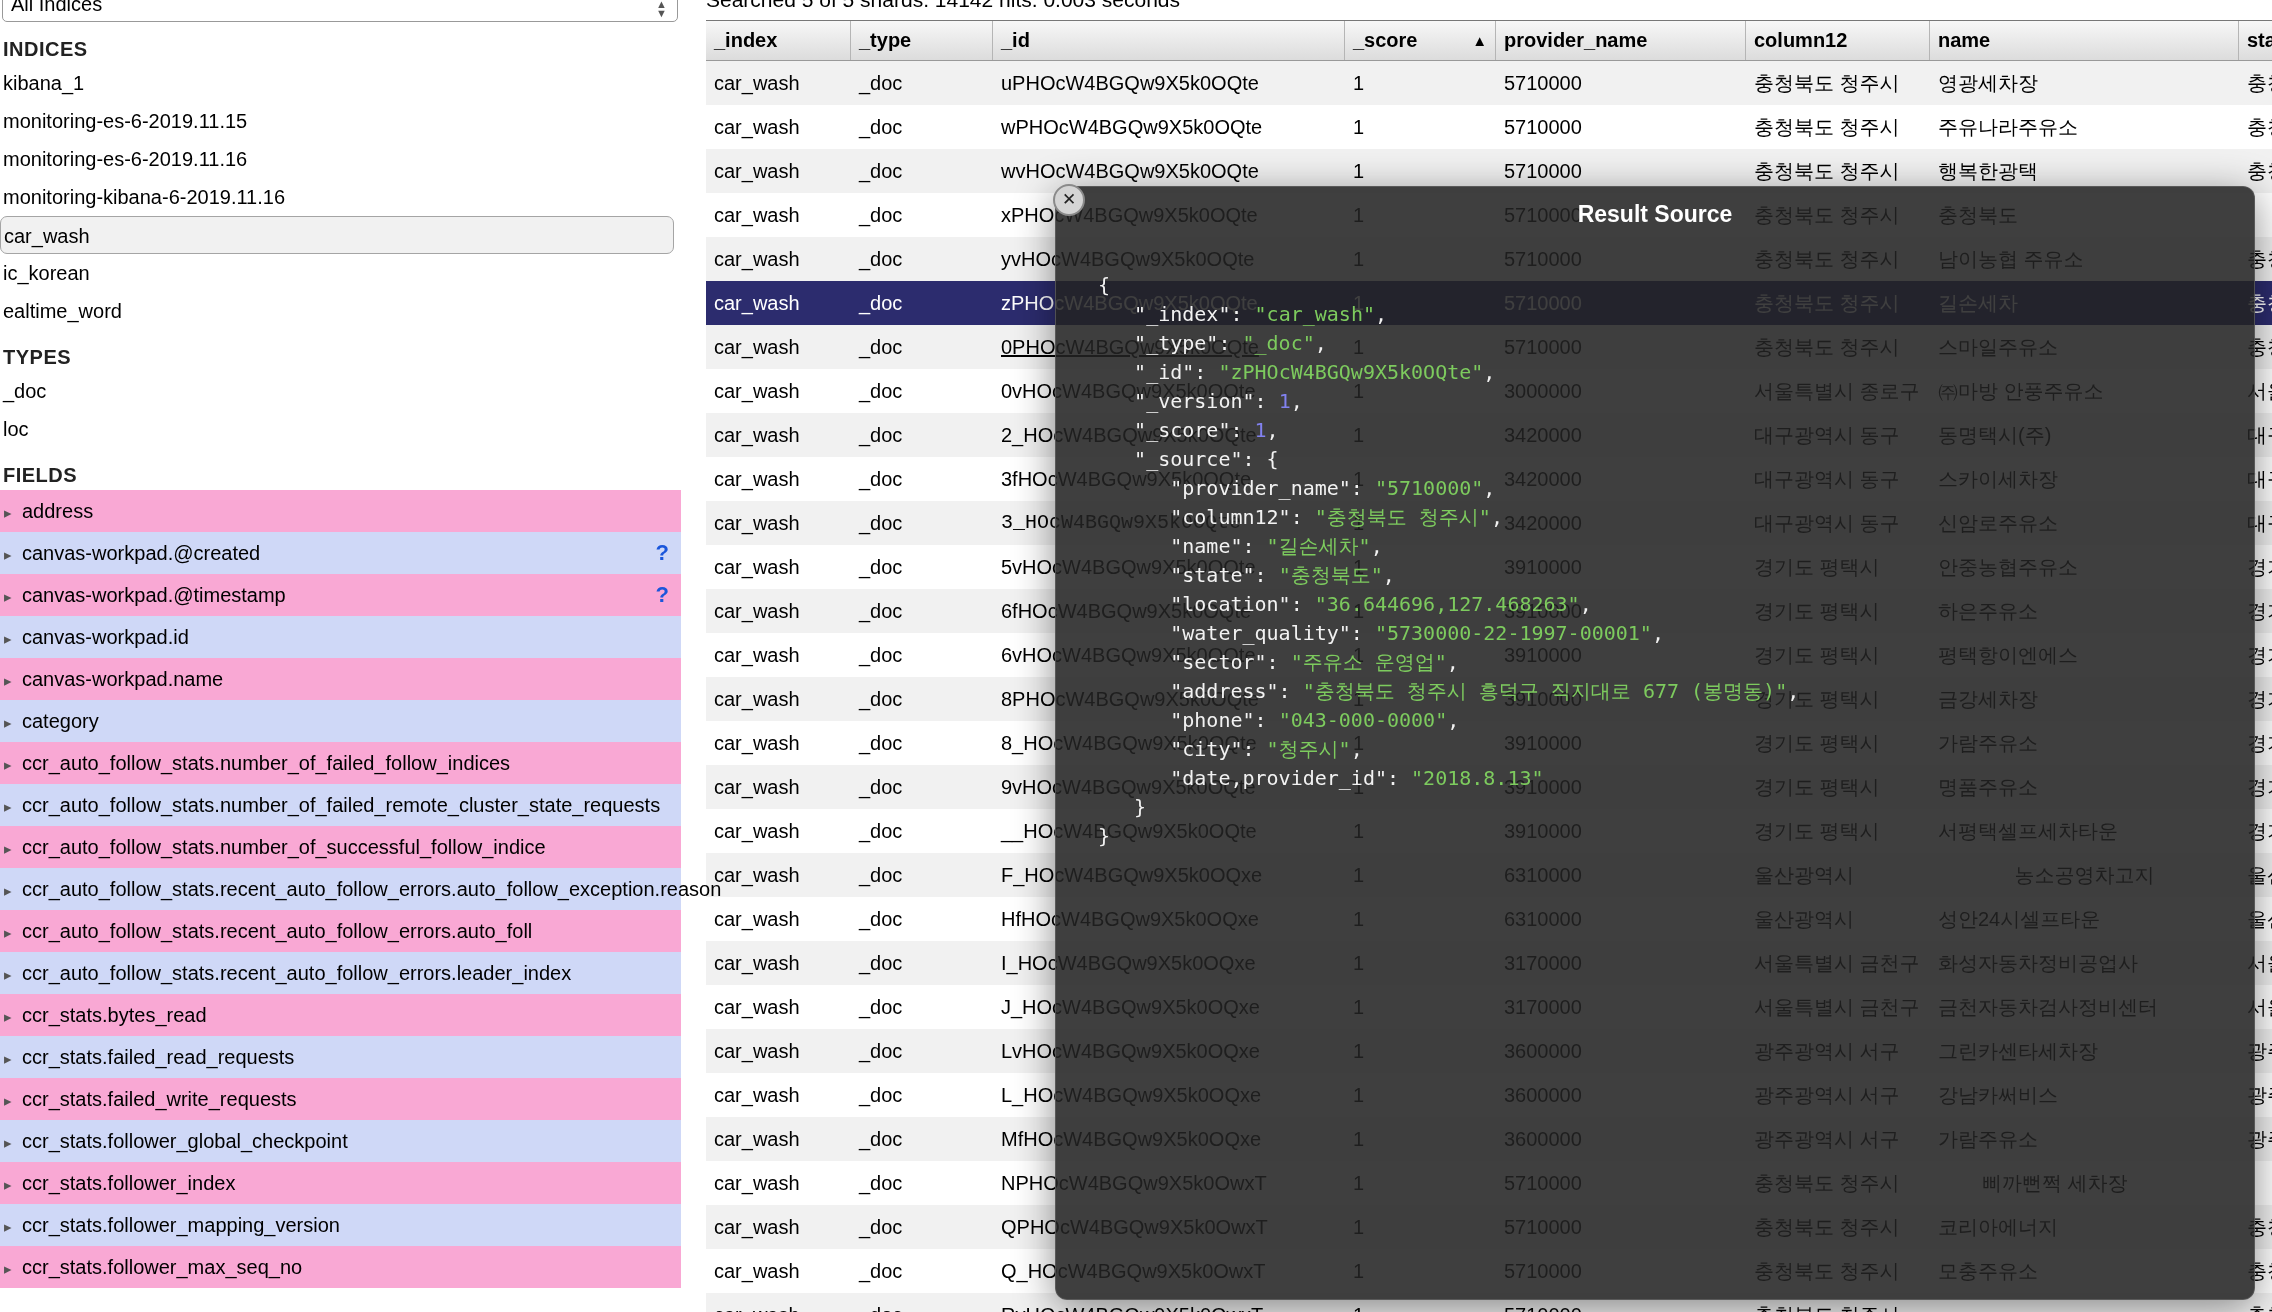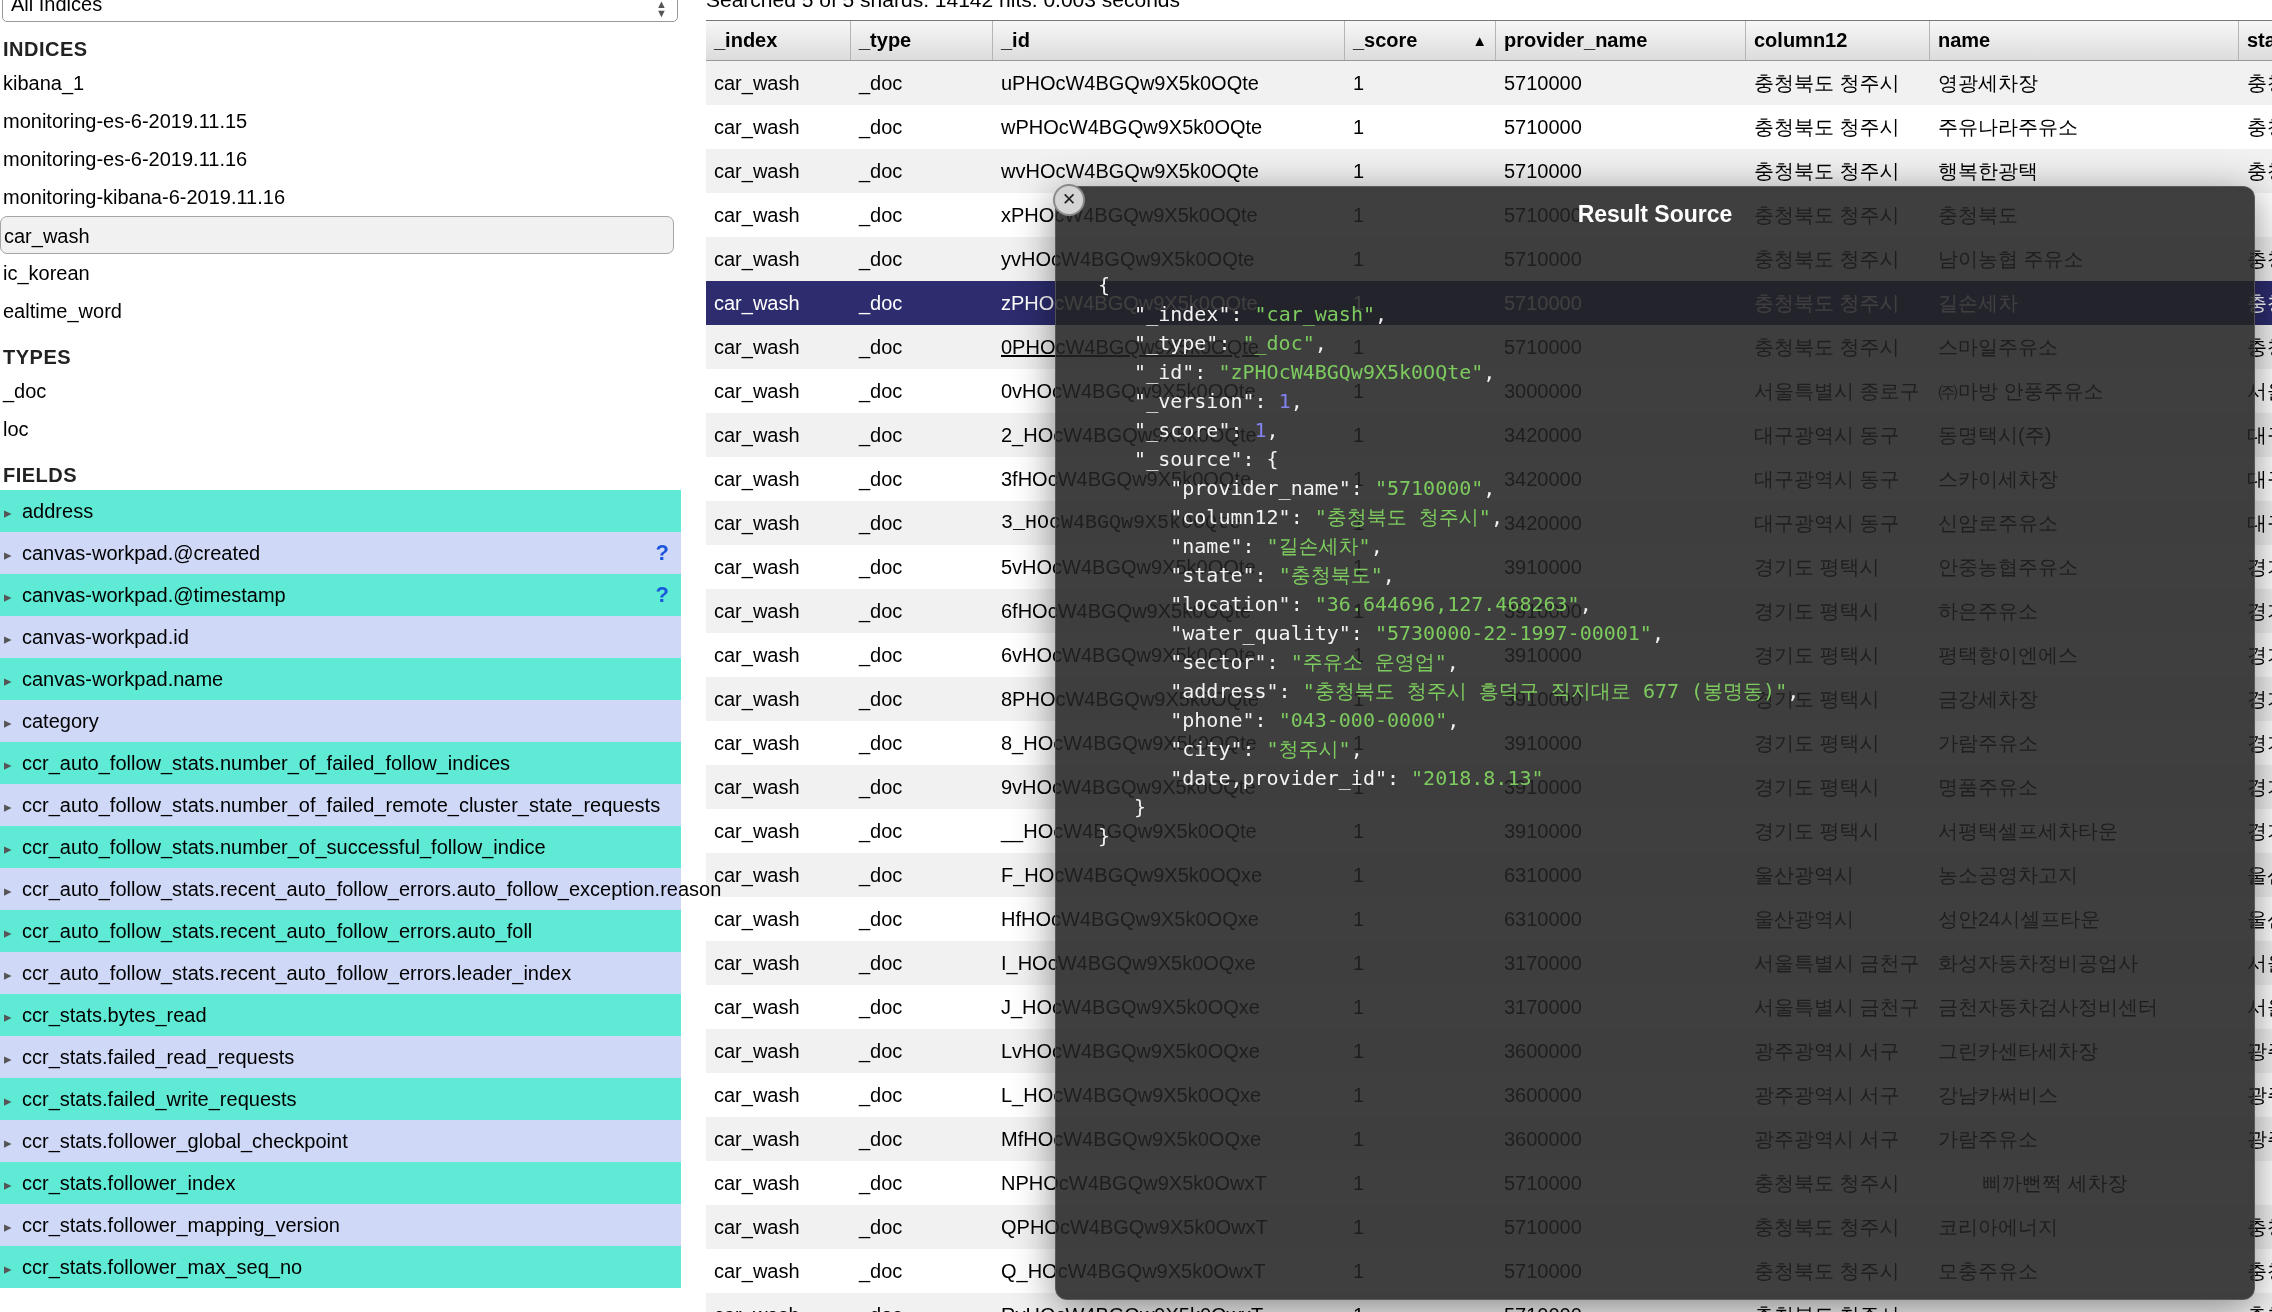--- a/index.html
+++ b/index.html
@@ -12,21 +12,21 @@
   .filter-select { position:absolute; left:2px; top:-16px; width:676px; height:38px; background:#fff;
                    border:1px solid #999; border-radius:5px; display:flex; align-items:flex-end; padding:0 8px 5px 8px; }
   .filter-value { font-size:20px; }
   .stepper { position:absolute; right:10px; bottom:3px; display:flex; flex-direction:column; font-size:11px; color:#555; line-height:9px; text-align:center; }
   #sidebar-sections { position:absolute; top:22px; left:0; width:681px; }
   .section-header { margin:16px 0 2px 3px; height:22px; line-height:22px; font-size:20px; font-weight:bold; color:#222; letter-spacing:0.5px; }
   .item-list { margin-top:4px; }
   .index-item { height:38px; line-height:38px; font-size:20px; padding-left:3px; white-space:nowrap; cursor:pointer; }
   .index-item.selected { width:674px; border:1px solid #a5a5a5; border-radius:7px; background:#f1f1f1; }
   .field-item { height:42px; line-height:42px; font-size:20px; white-space:nowrap; position:relative; width:681px; overflow:visible; cursor:pointer; }
-  .field-item.f-dark  { background:#5eead4; }
+  .field-item.f-dark  { background:#f9a8d4; }
   .field-item.f-light { background:#cfd8f7; }
   .tri { display:inline-block; width:18px; margin-left:4px; color:#555; font-size:15px; }
   .flabel { font-size:20px; }
   .help-badge { position:absolute; right:12px; top:0; color:#1a56db; font-weight:bold; font-size:22px; }
 
   
   #status { position:absolute; left:706px; top:-12px; font-size:21px; white-space:nowrap; z-index:1; }
   #table { position:absolute; left:706px; top:20px; z-index:1; }
   .thead { display:flex; height:41px; background:linear-gradient(#f7f7f7,#dcdcdc); border-top:1px solid #777; border-bottom:1px solid #999; }
   .hcell { flex:none; display:flex; align-items:center; font-weight:bold; font-size:20px; padding:0 8px; border-right:1px solid #b5b5b5; white-space:nowrap; overflow:hidden; cursor:pointer; }
@@ -313,21 +313,21 @@
           <div class="tcell" style="width: 309px;">서평택셀프세차타운</div>
           <div class="tcell" style="width: 260px;">경기도</div>
         </div>
         <div class="trow stripe">
           <div class="tcell" style="width: 145px;">car_wash</div>
           <div class="tcell" style="width: 142px;">_doc</div>
           <div class="tcell" style="width: 352px;">F_HOcW4BGQw9X5k0OQxe</div>
           <div class="tcell" style="width: 151px;">1</div>
           <div class="tcell" style="width: 250px;">6310000</div>
           <div class="tcell" style="width: 184px;">울산광역시</div>
-          <div class="tcell" style="width: 309px;">농소공영차고지</div>
+          <div class="tcell" style="width: 309px; text-align: center;">농소공영차고지</div>
           <div class="tcell" style="width: 260px;">울산광역시</div>
         </div>
         <div class="trow ">
           <div class="tcell" style="width: 145px;">car_wash</div>
           <div class="tcell" style="width: 142px;">_doc</div>
           <div class="tcell" style="width: 352px;">HfHOcW4BGQw9X5k0OQxe</div>
           <div class="tcell" style="width: 151px;">1</div>
           <div class="tcell" style="width: 250px;">6310000</div>
           <div class="tcell" style="width: 184px;">울산광역시</div>
           <div class="tcell" style="width: 309px;">성안24시셀프타운</div>

